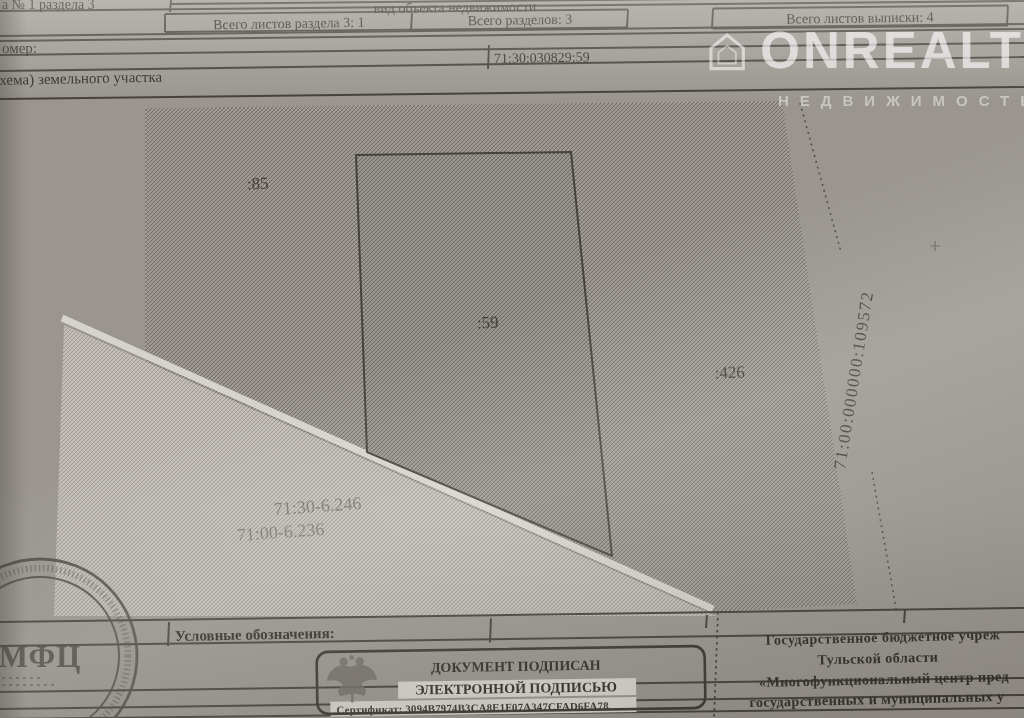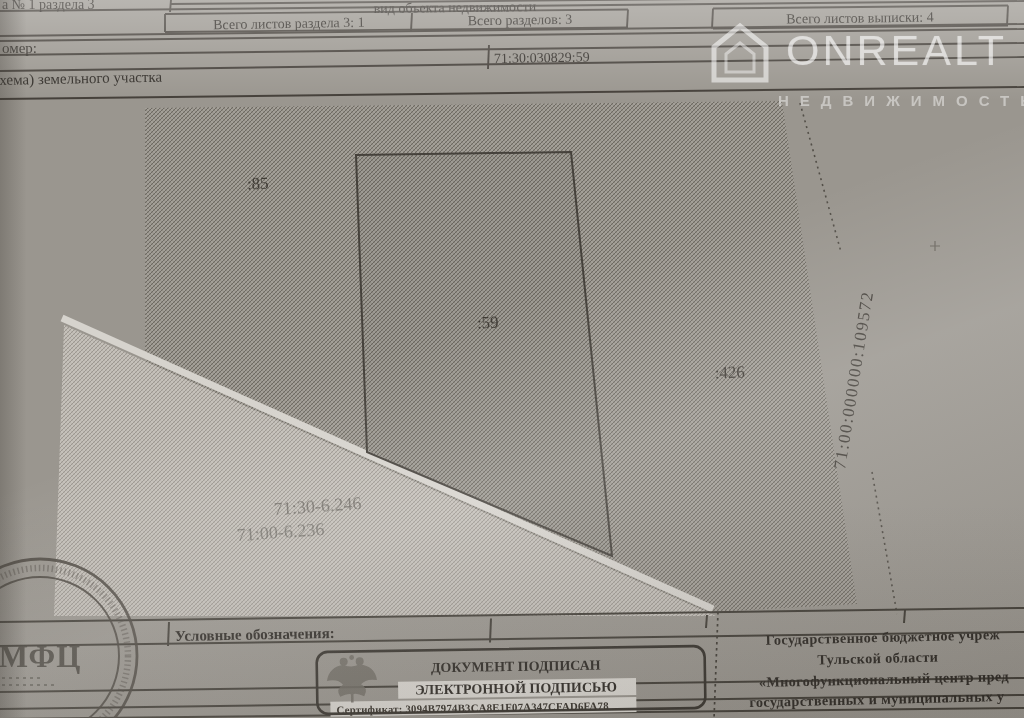--- a/index.html
+++ b/index.html
@@ -14,21 +14,21 @@
       linear-gradient(to right, rgba(62,58,52,.30) 0%, rgba(62,58,52,0) 2.6%),
       linear-gradient(to bottom, rgba(255,255,255,.30) 0%, rgba(255,255,255,0) 14%, rgba(0,0,0,0) 70%, rgba(70,65,58,.12) 100%),
       linear-gradient(160deg, rgba(255,255,255,0) 45%, rgba(255,255,255,.14) 62%, rgba(40,36,32,.05) 95%);
   }
   svg text{user-select:none;}
   .wm{
     position:absolute;top:14px;left:706px;width:318px;height:104px;z-index:6;
     font-family:"Liberation Sans","DejaVu Sans",sans-serif;color:rgba(255,255,255,.55);
   }
   .wm .row{display:flex;align-items:center;}
-  .wm .brand{font-size:43px;font-weight:400;letter-spacing:3px;line-height:1;margin-left:12px;
+  .wm .brand{font-size:51px;font-weight:700;letter-spacing:3px;line-height:1;margin-left:12px;
     color:rgba(255,255,255,.50);text-shadow:0 0 1px rgba(255,255,255,.25);}
   .wm .tagline{font-size:15px;font-weight:700;letter-spacing:11px;margin:6px 0 0 72px;color:rgba(255,255,255,.45);}
 </style>
 </head>
 <body>
 
 <div class="stage">
 
   <svg width="1024" height="718" viewBox="0 0 1024 718" xmlns="http://www.w3.org/2000/svg">
     <defs>

